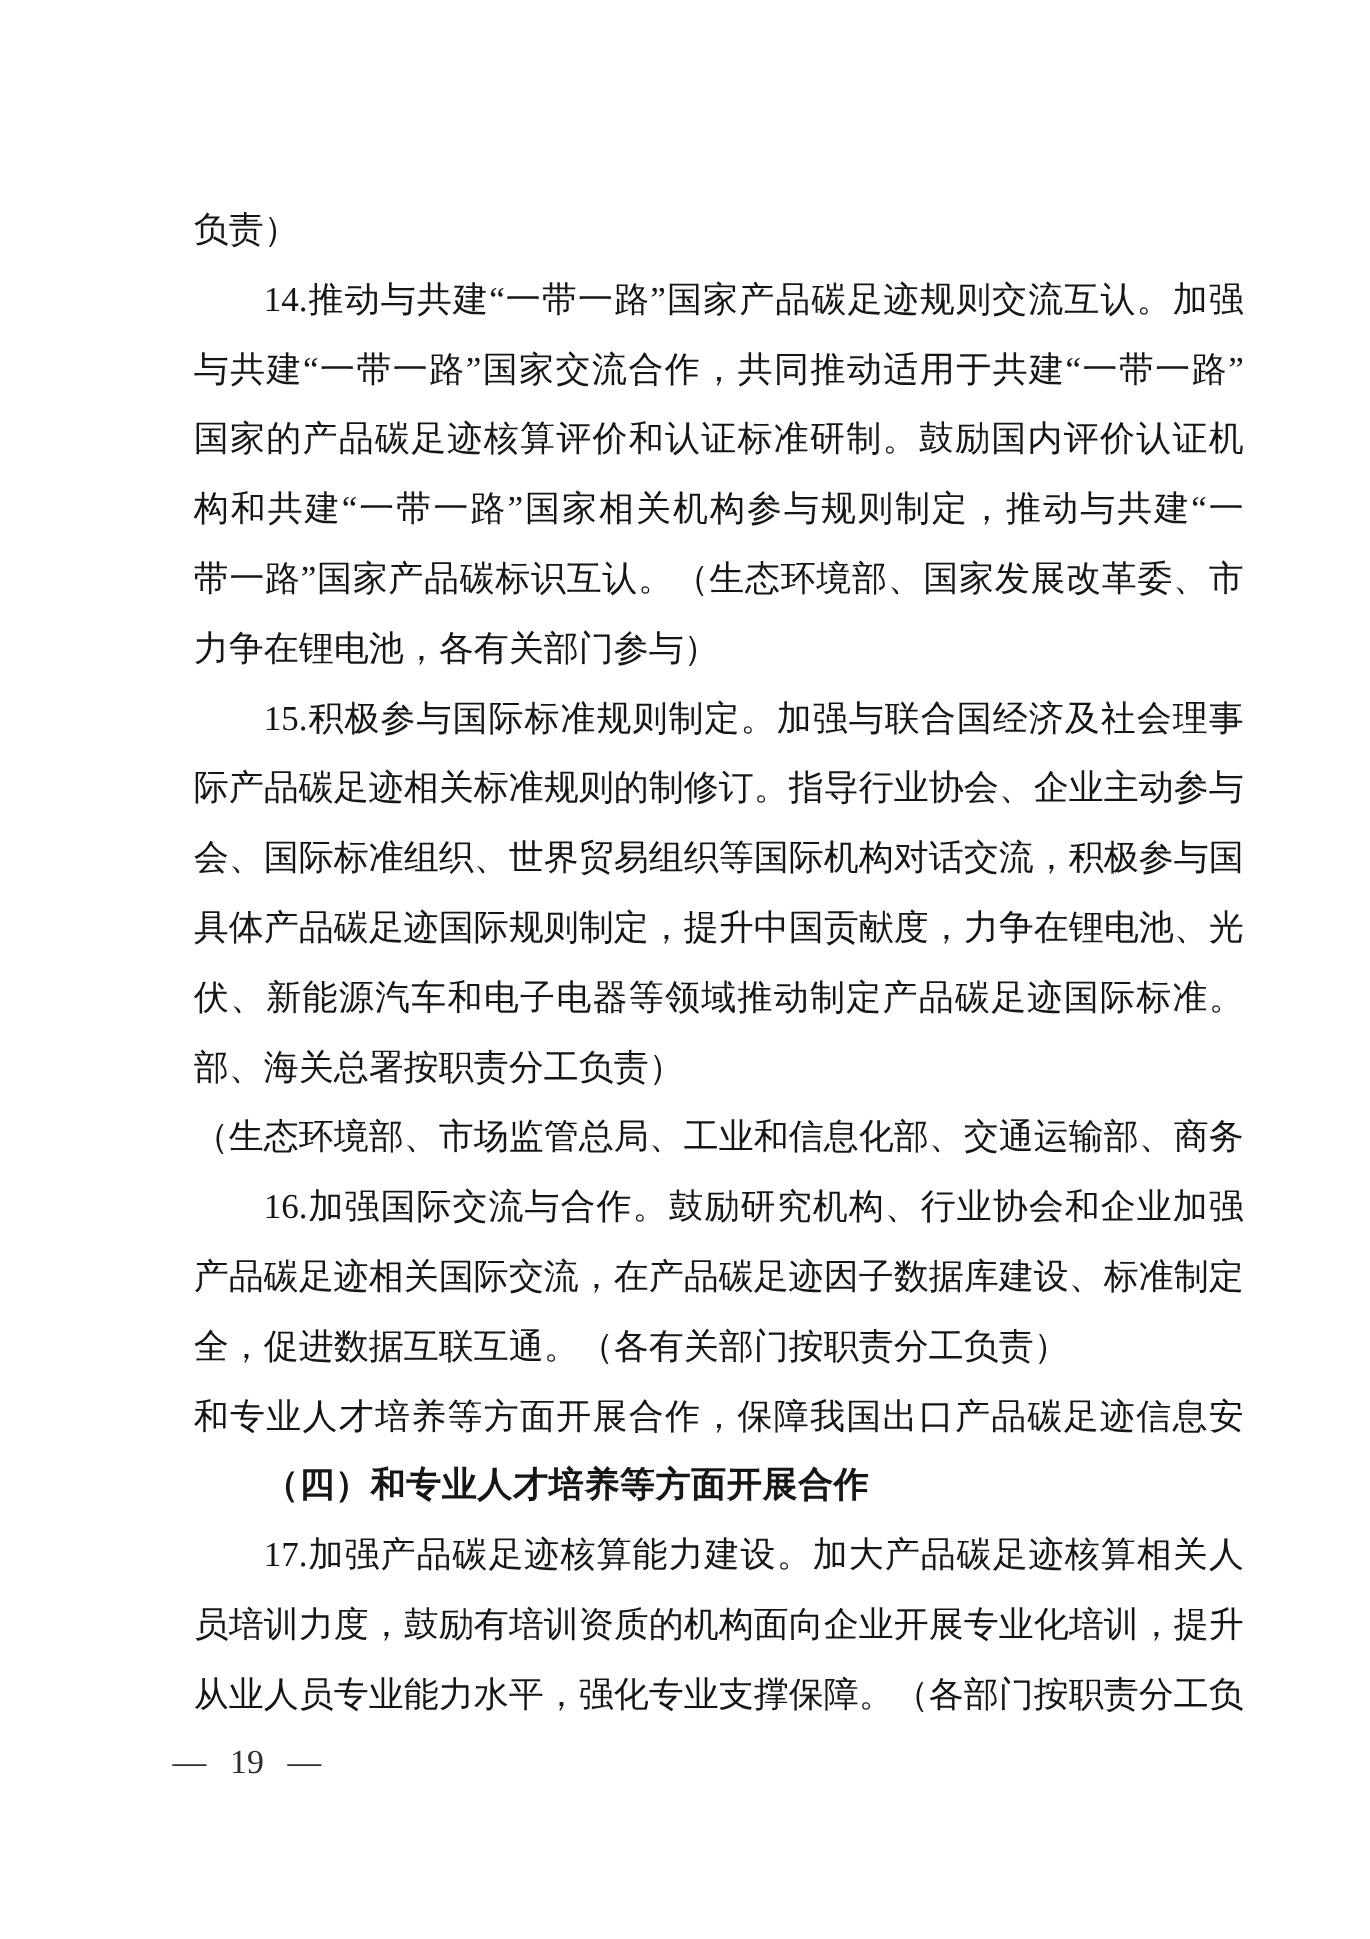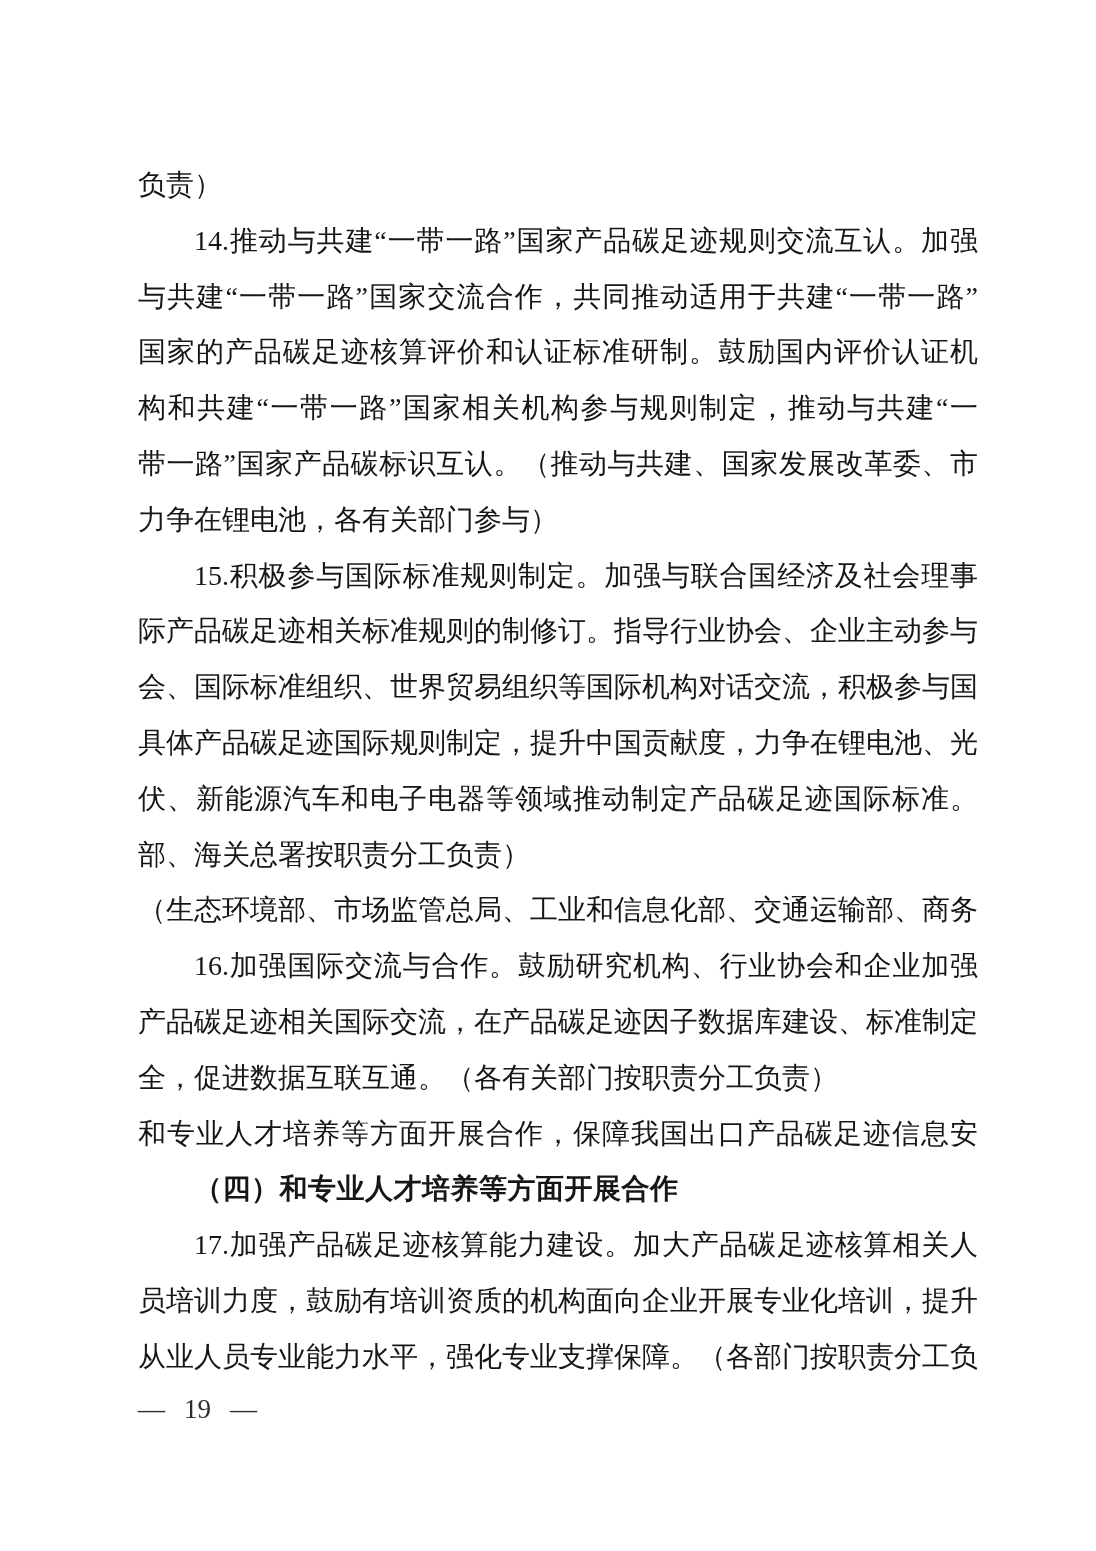--- a/index.html
+++ b/index.html
@@ -15,21 +15,21 @@
     font-family: "Liberation Serif", "DejaVu Serif", serif;
     color: #161616;
   }
   .page {
     position: absolute;
     inset: 0;
     background: #ffffff;
   }
   .text-block {
     position: absolute;
-    left: 138px;
+    left: 155px;
     top: 157px;
     width: 840px;
     font-size: 28px;
     line-height: 55.8px;
   }
   .para {
     margin: 0;
     padding: 0;
   }
   .line {
@@ -73,21 +73,21 @@
 
     <div class="para">
       <div class="line short">负责）</div>
     </div>
 
     <div class="para">
       <div class="line indent">14.推动与共建“一带一路”国家产品碳足迹规则交流互认。加强</div>
       <div class="line">与共建“一带一路”国家交流合作，共同推动适用于共建“一带一路”</div>
       <div class="line">国家的产品碳足迹核算评价和认证标准研制。鼓励国内评价认证机</div>
       <div class="line">构和共建“一带一路”国家相关机构参与规则制定，推动与共建“一</div>
-      <div class="line">带一路”国家产品碳标识互认。（推动与共建、国家发展改革委、市</div>
+      <div class="line">带一路”国家产品碳标识互认。（生态环境部、国家发展改革委、市</div>
       <div class="line short">力争在锂电池，各有关部门参与）</div>
     </div>
 
     <div class="para">
       <div class="line indent">15.积极参与国际标准规则制定。加强与联合国经济及社会理事</div>
       <div class="line">际产品碳足迹相关标准规则的制修订。指导行业协会、企业主动参与</div>
       <div class="line">会、国际标准组织、世界贸易组织等国际机构对话交流，积极参与国</div>
       <div class="line">具体产品碳足迹国际规则制定，提升中国贡献度，力争在锂电池、光</div>
       <div class="line">伏、新能源汽车和电子电器等领域推动制定产品碳足迹国际标准。</div>
       <div class="line short">部、海关总署按职责分工负责）</div>

